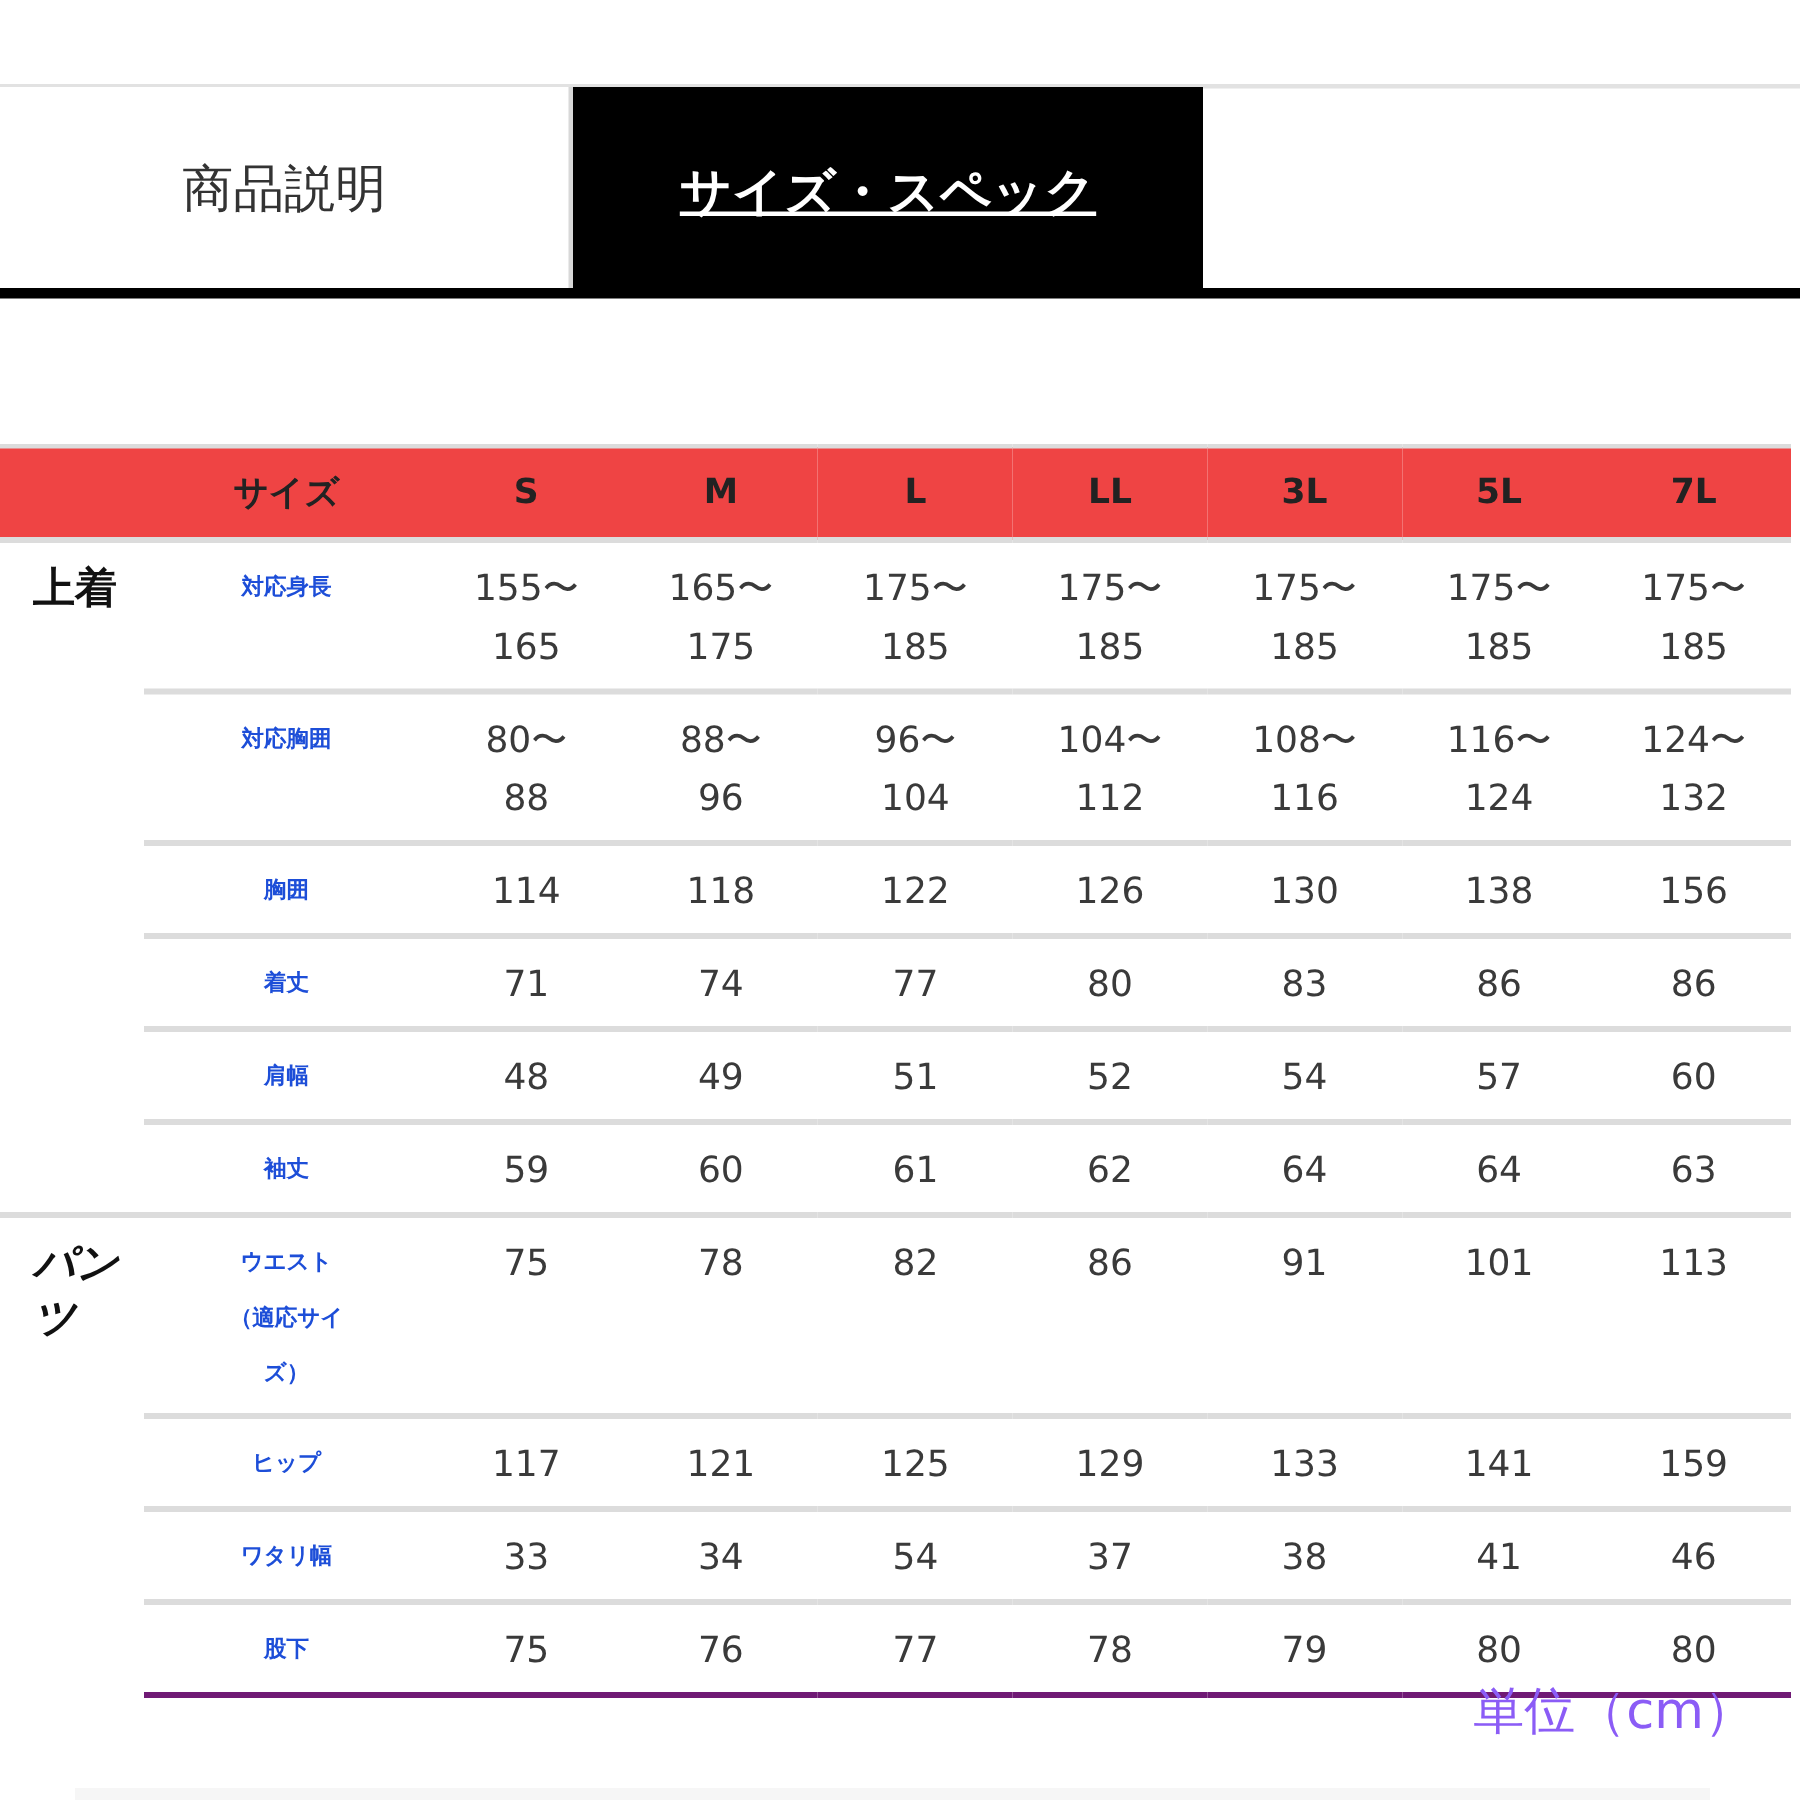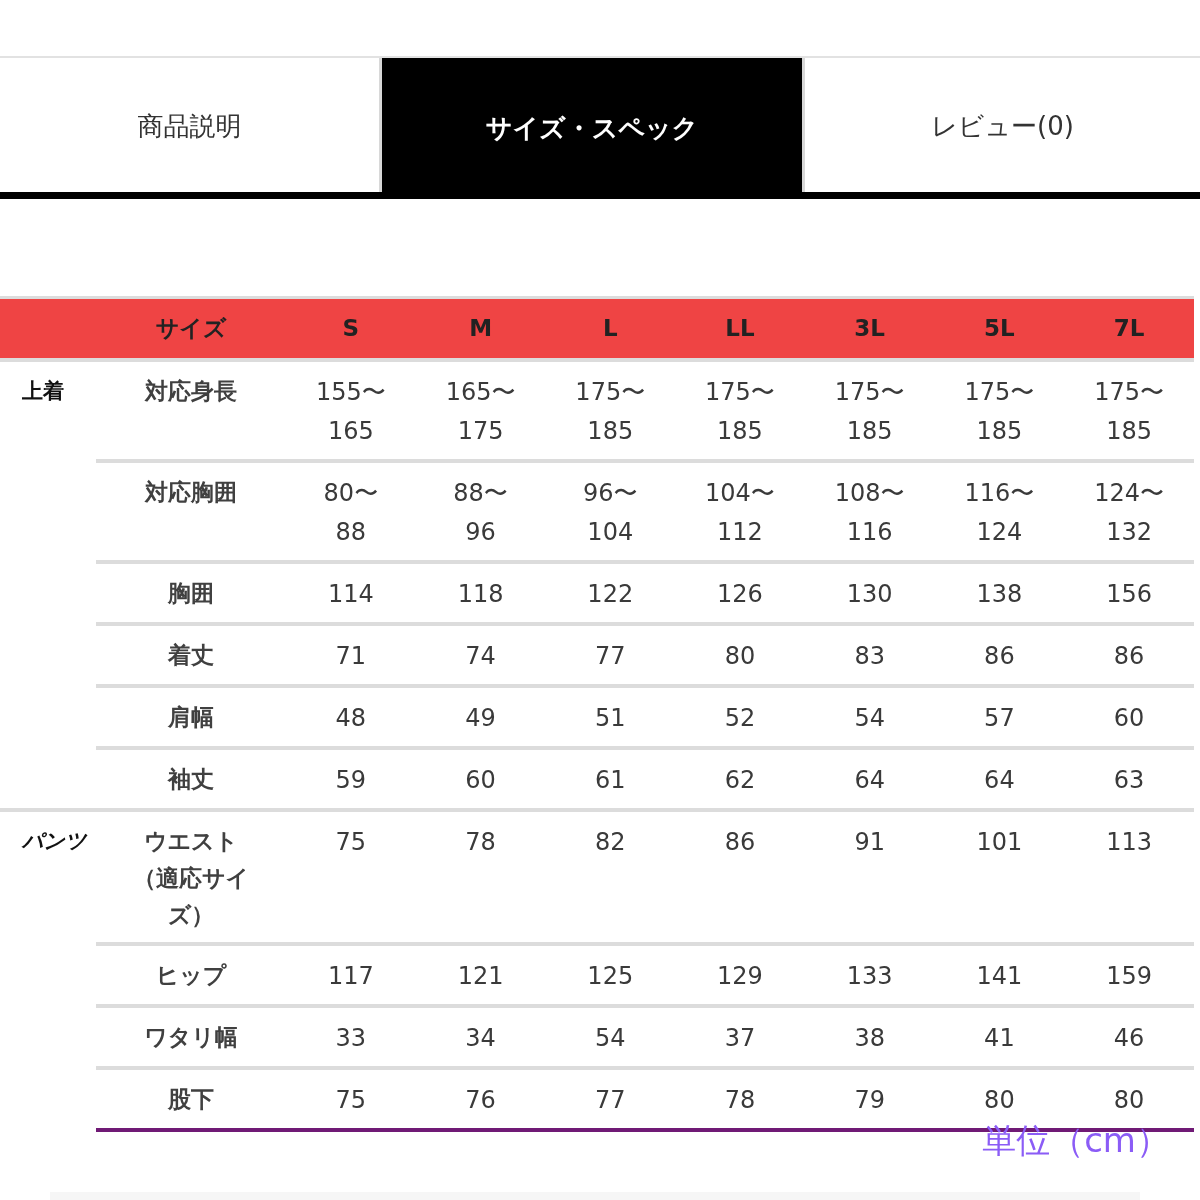--- a/index.html
+++ b/index.html
@@ -2,61 +2,58 @@
 <html><head>
   <meta charset="utf-8">
   <style>
     * { box-sizing: border-box; margin: 0; padding: 0; }
     html, body { width: 1200px; height: 1200px; background: #ffffff; overflow: hidden; }
     body { font-family: "DejaVu Sans", "Liberation Sans", sans-serif; color: #222; position: relative; }
 
     .top-line { position: absolute; left: 0; top: 56px; width: 1200px; height: 3px; background: #e2e2e2; }
 
     .tabs { position: absolute; left: 0; top: 58px; width: 1200px; height: 136px; display: flex; }
-    .tab { display: flex; align-items: center; justify-content: center; font-size: 26px; color: #333; background: #fff; cursor: pointer; }
+    .tab { display: flex; align-items: center; justify-content: center; font-size: 34px; color: #333; background: #fff; cursor: pointer; }
     .tab-1 { width: 382px; border-right: 3px solid #d8d8d8; }
-    .tab-2 { width: 420px; background: #000; color: #fff; font-weight: bold; height: 140px; }
+    .tab-2 { width: 420px; background: #000; color: #fff; font-weight: bold; height: 140px; text-decoration: underline; }
     .tab-3 { width: 398px; border-left: 3px solid #d8d8d8; }
     .tab-bar { position: absolute; left: 0; top: 192px; width: 1200px; height: 7px; background: #000; }
 
     table.spec { position: absolute; left: 0; top: 296px; width: 1194px; border-collapse: collapse; table-layout: fixed; }
     table.spec col.c-cat { width: 96px; }
     table.spec col.c-label { width: 190px; }
     table.spec col.c-size { width: 129.7px; }
 
     thead tr { background: #ef4444; height: 62px; }
     thead th { font-size: 23px; font-weight: bold; color: #222; text-align: center; border-top: 3px solid #dcdcdc; border-bottom: 4px solid #dcdcdc; }
     thead th.head-label { text-align: center; padding-left: 0; }
 
     tbody td { font-size: 24px; color: #444; text-align: center; vertical-align: top; line-height: 39px; padding-top: 11px; padding-bottom: 8px; }
-    tbody td.cat { font-weight: bold; color: #111; text-align: left; padding-left: 22px; font-size: 21px; line-height: 37px; }
-    tbody td.label { font-weight: bold; color: #404040; font-size: 23px; line-height: 37px; }
+    tbody td.cat { font-weight: bold; color: #111; text-align: left; padding-left: 22px; font-size: 28px; line-height: 37px; }
+    tbody td.label { font-weight: bold; color: #1d4ed8; font-size: 15px; line-height: 37px; }
     tbody td.val { font-family: "DejaVu Sans", sans-serif; font-weight: normal; color: #3a3a3a; }
 
     tr.row td.sep { border-top: 4px solid #dcdcdc; }
     tr.group-start td { border-top: 4px solid #dcdcdc; }
     tr.last td { border-bottom: 4px solid #701a75; }
 
     .unit { position: absolute; right: 30px; top: 1118px; font-size: 34px; color: #8b5cf6; }
     .bottom-fade { position: absolute; left: 50px; top: 1192px; width: 1090px; height: 8px; background: #f6f6f6; }
   </style>
 </head>
 <body>
 
 <div class="top-line"></div>
 
 <nav class="tabs">
   <div class="tab tab-1">
     <span>商品説明</span>
   </div>
   <div class="tab tab-2">
     <span>サイズ・スペック</span>
-  </div>
-  <div class="tab tab-3">
-    <span>レビュー(0)</span>
   </div>
 </nav>
 <div class="tab-bar"></div>
 
 <table class="spec">
   <colgroup>
     <col class="c-cat">
       <col class="c-label">
     <col class="c-size">
       <col class="c-size">

